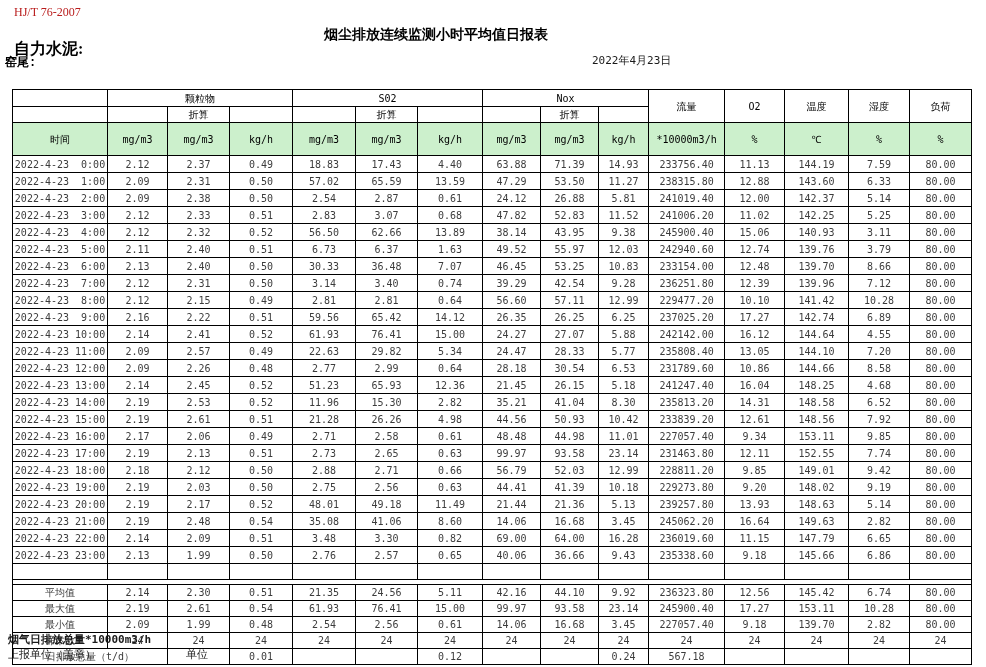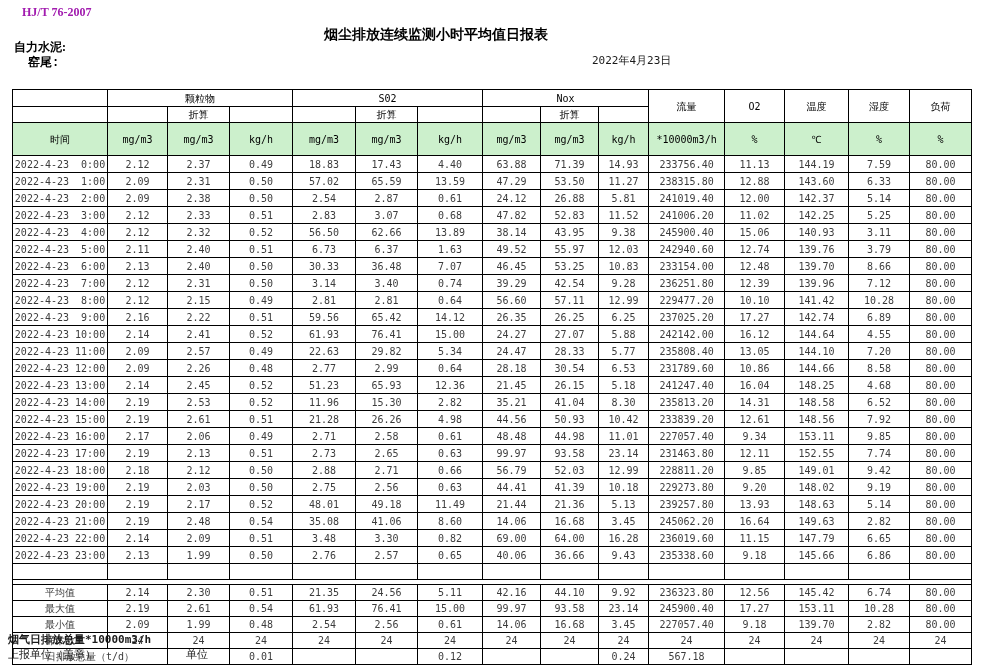--- a/index.html
+++ b/index.html
@@ -2,24 +2,24 @@
 <html style="--units-bg: #ccf0cc;"><head>
 <meta charset="utf-8">
 <style>
   html,body{margin:0;padding:0;}
   body{
     width:986px;height:667px;background:#ffffff;position:relative;
     font-family:"DejaVu Sans Mono", monospace;
     -webkit-font-smoothing:antialiased;
   }
   .abs{position:absolute;}
-  .std-no{left:14px;top:5px;font-family:"Liberation Serif",serif;font-weight:bold;font-size:12px;color:#a21caf;margin-left:8px;}
+  .std-no{left:14px;top:5px;font-family:"Liberation Serif",serif;font-weight:normal;font-size:12px;color:#b91c1c;}
   .title{left:0;top:26px;width:872px;text-align:center;font-family:"Liberation Serif",serif;font-weight:bold;font-size:14px;color:#000;}
-  .company{left:14px;top:39px;font-family:"Liberation Serif",serif;font-weight:bold;font-size:12px;color:#000;}
-  .site{left:28px;top:54px;font-family:Liberation Mono, monospace;font-weight:bold;font-size:12px;color:#000;}
+  .company{left:14px;top:39px;font-family:"Liberation Serif",serif;font-weight:bold;font-size:16px;color:#000;}
+  .site{left:5px;top:54px;font-family:Liberation Mono, monospace;font-weight:bold;font-size:12px;color:#000;}
   .date{left:592px;top:53px;font-size:11px;color:#1a1a1a;}
 
   table#report-table{
     position:absolute;left:12px;top:89px;width:959px;
     border-collapse:collapse;table-layout:fixed;
   }
   #report-table th,#report-table td{
     border:1px solid #000;padding:0;margin:0;
     font-size:10px;font-weight:normal;text-align:center;
     color:#3c3c3c;white-space:pre;overflow:hidden;line-height:15px;

